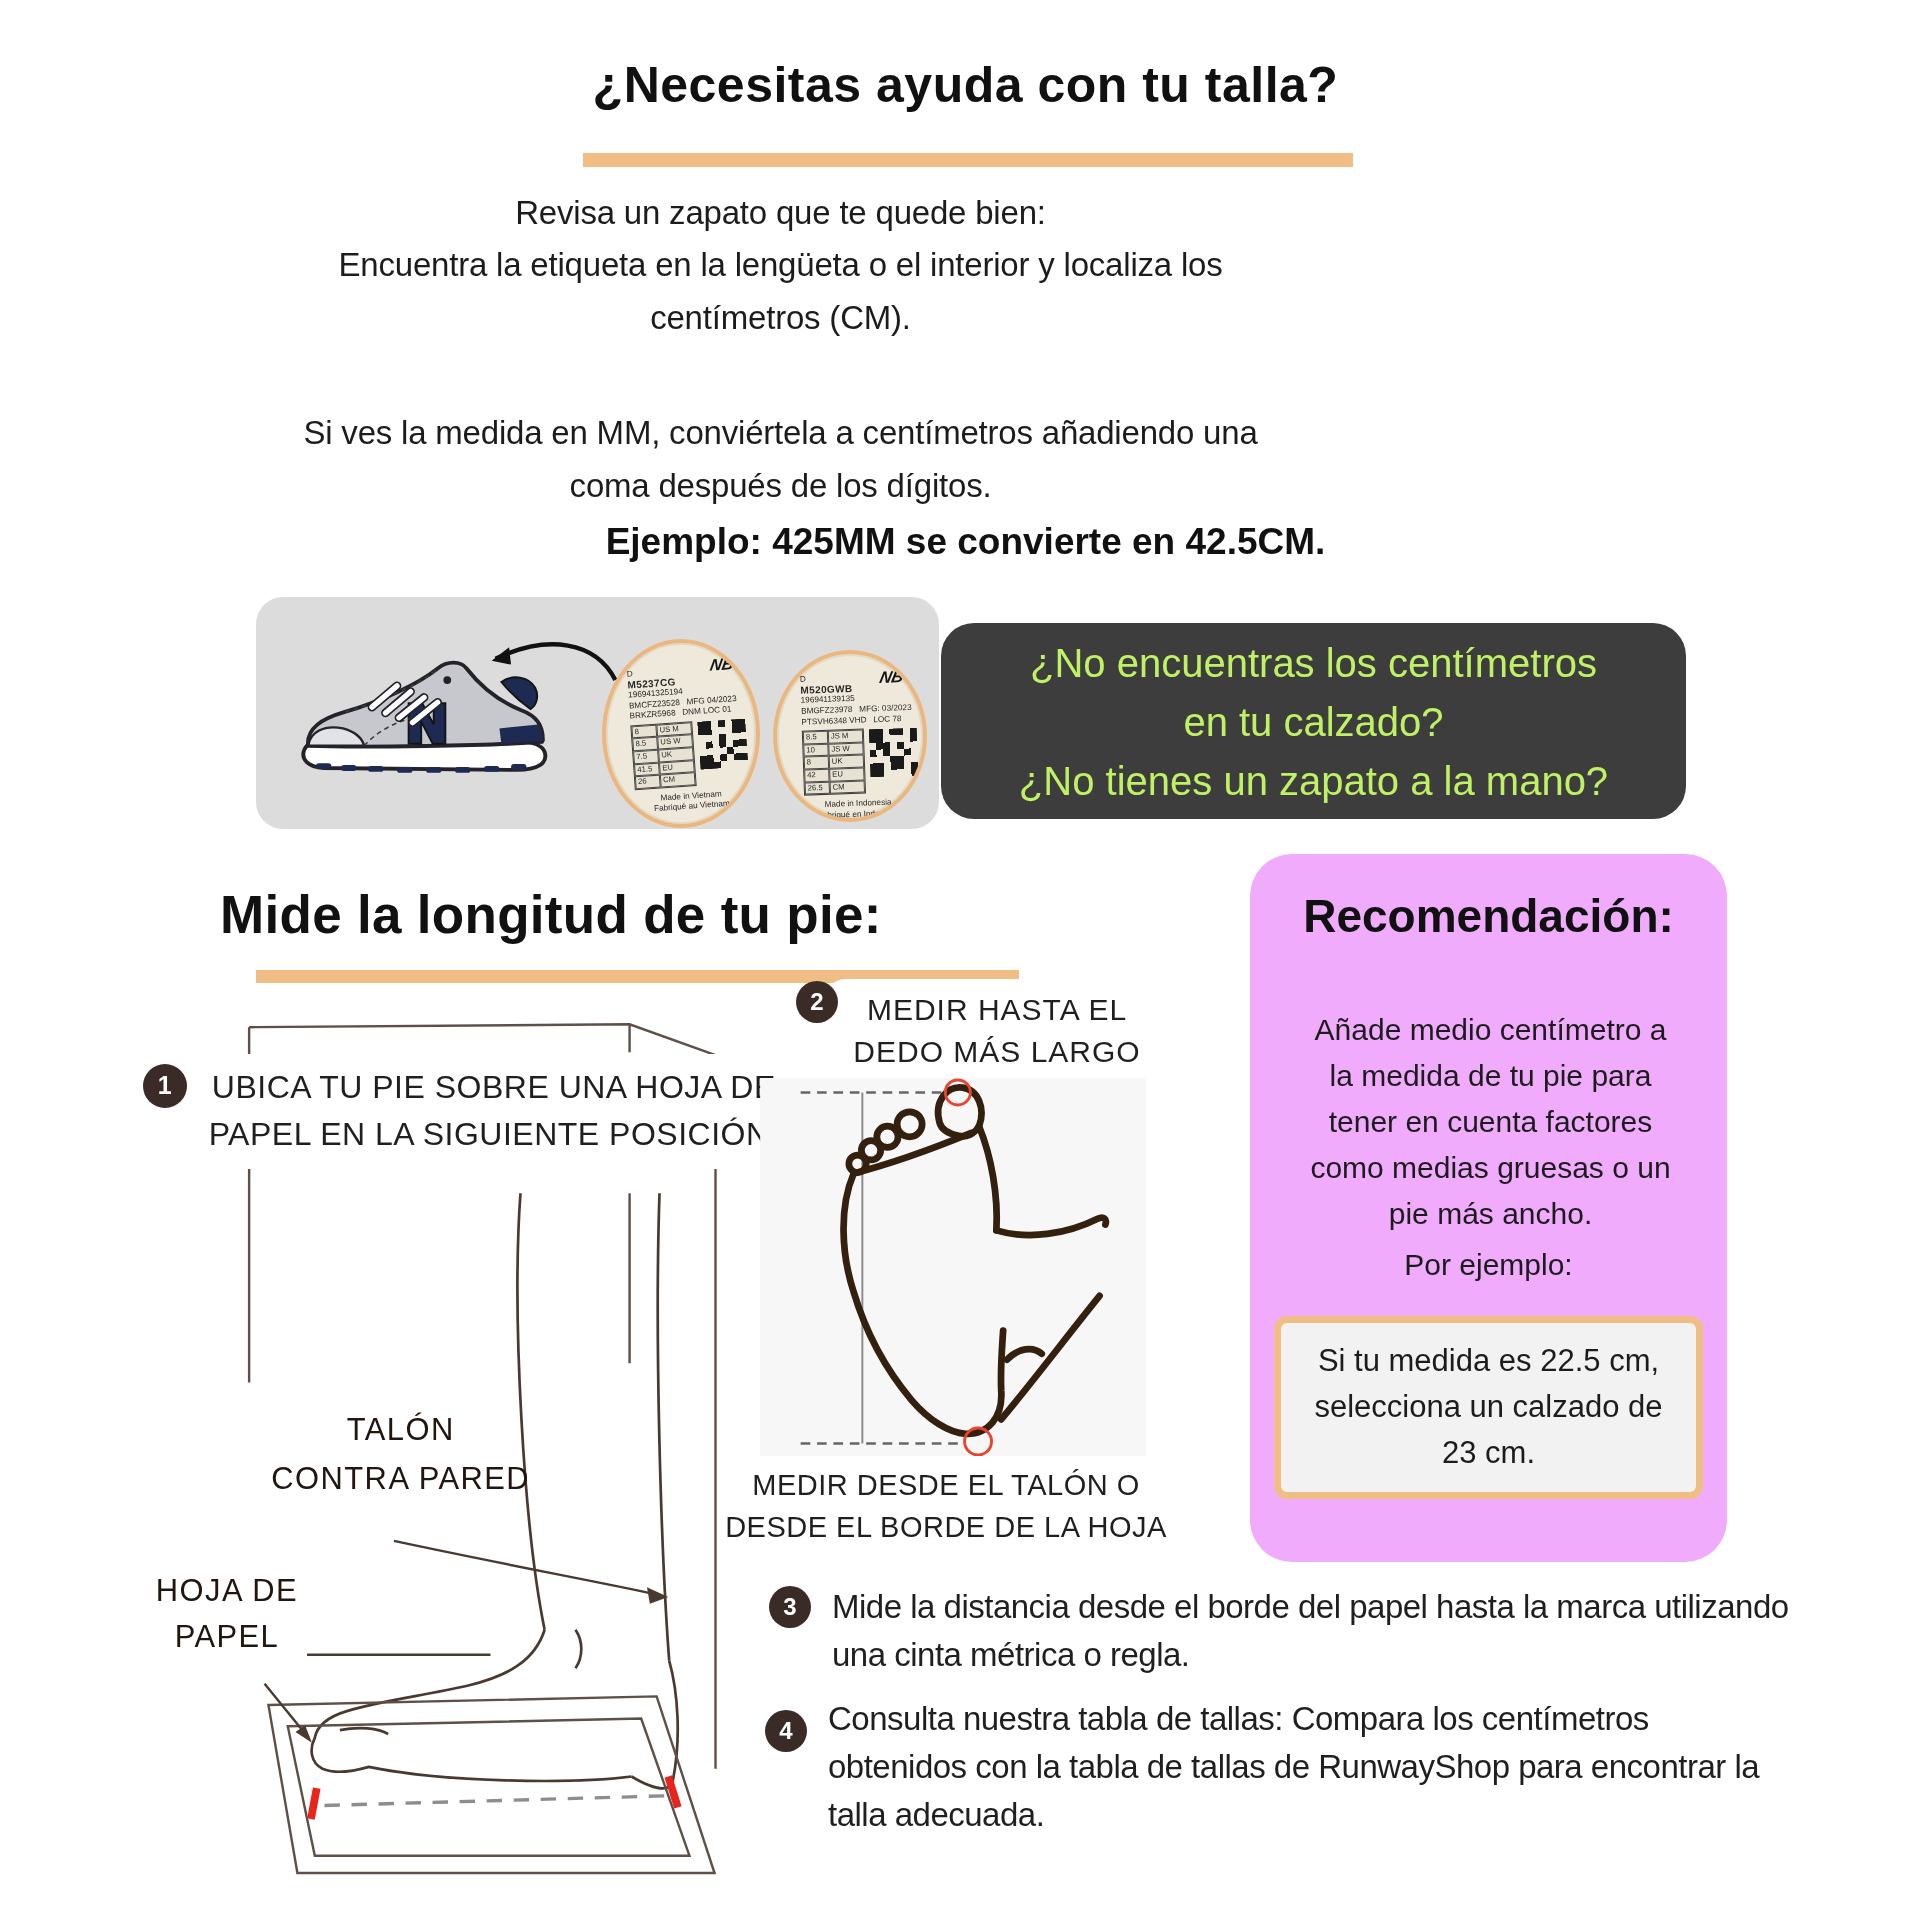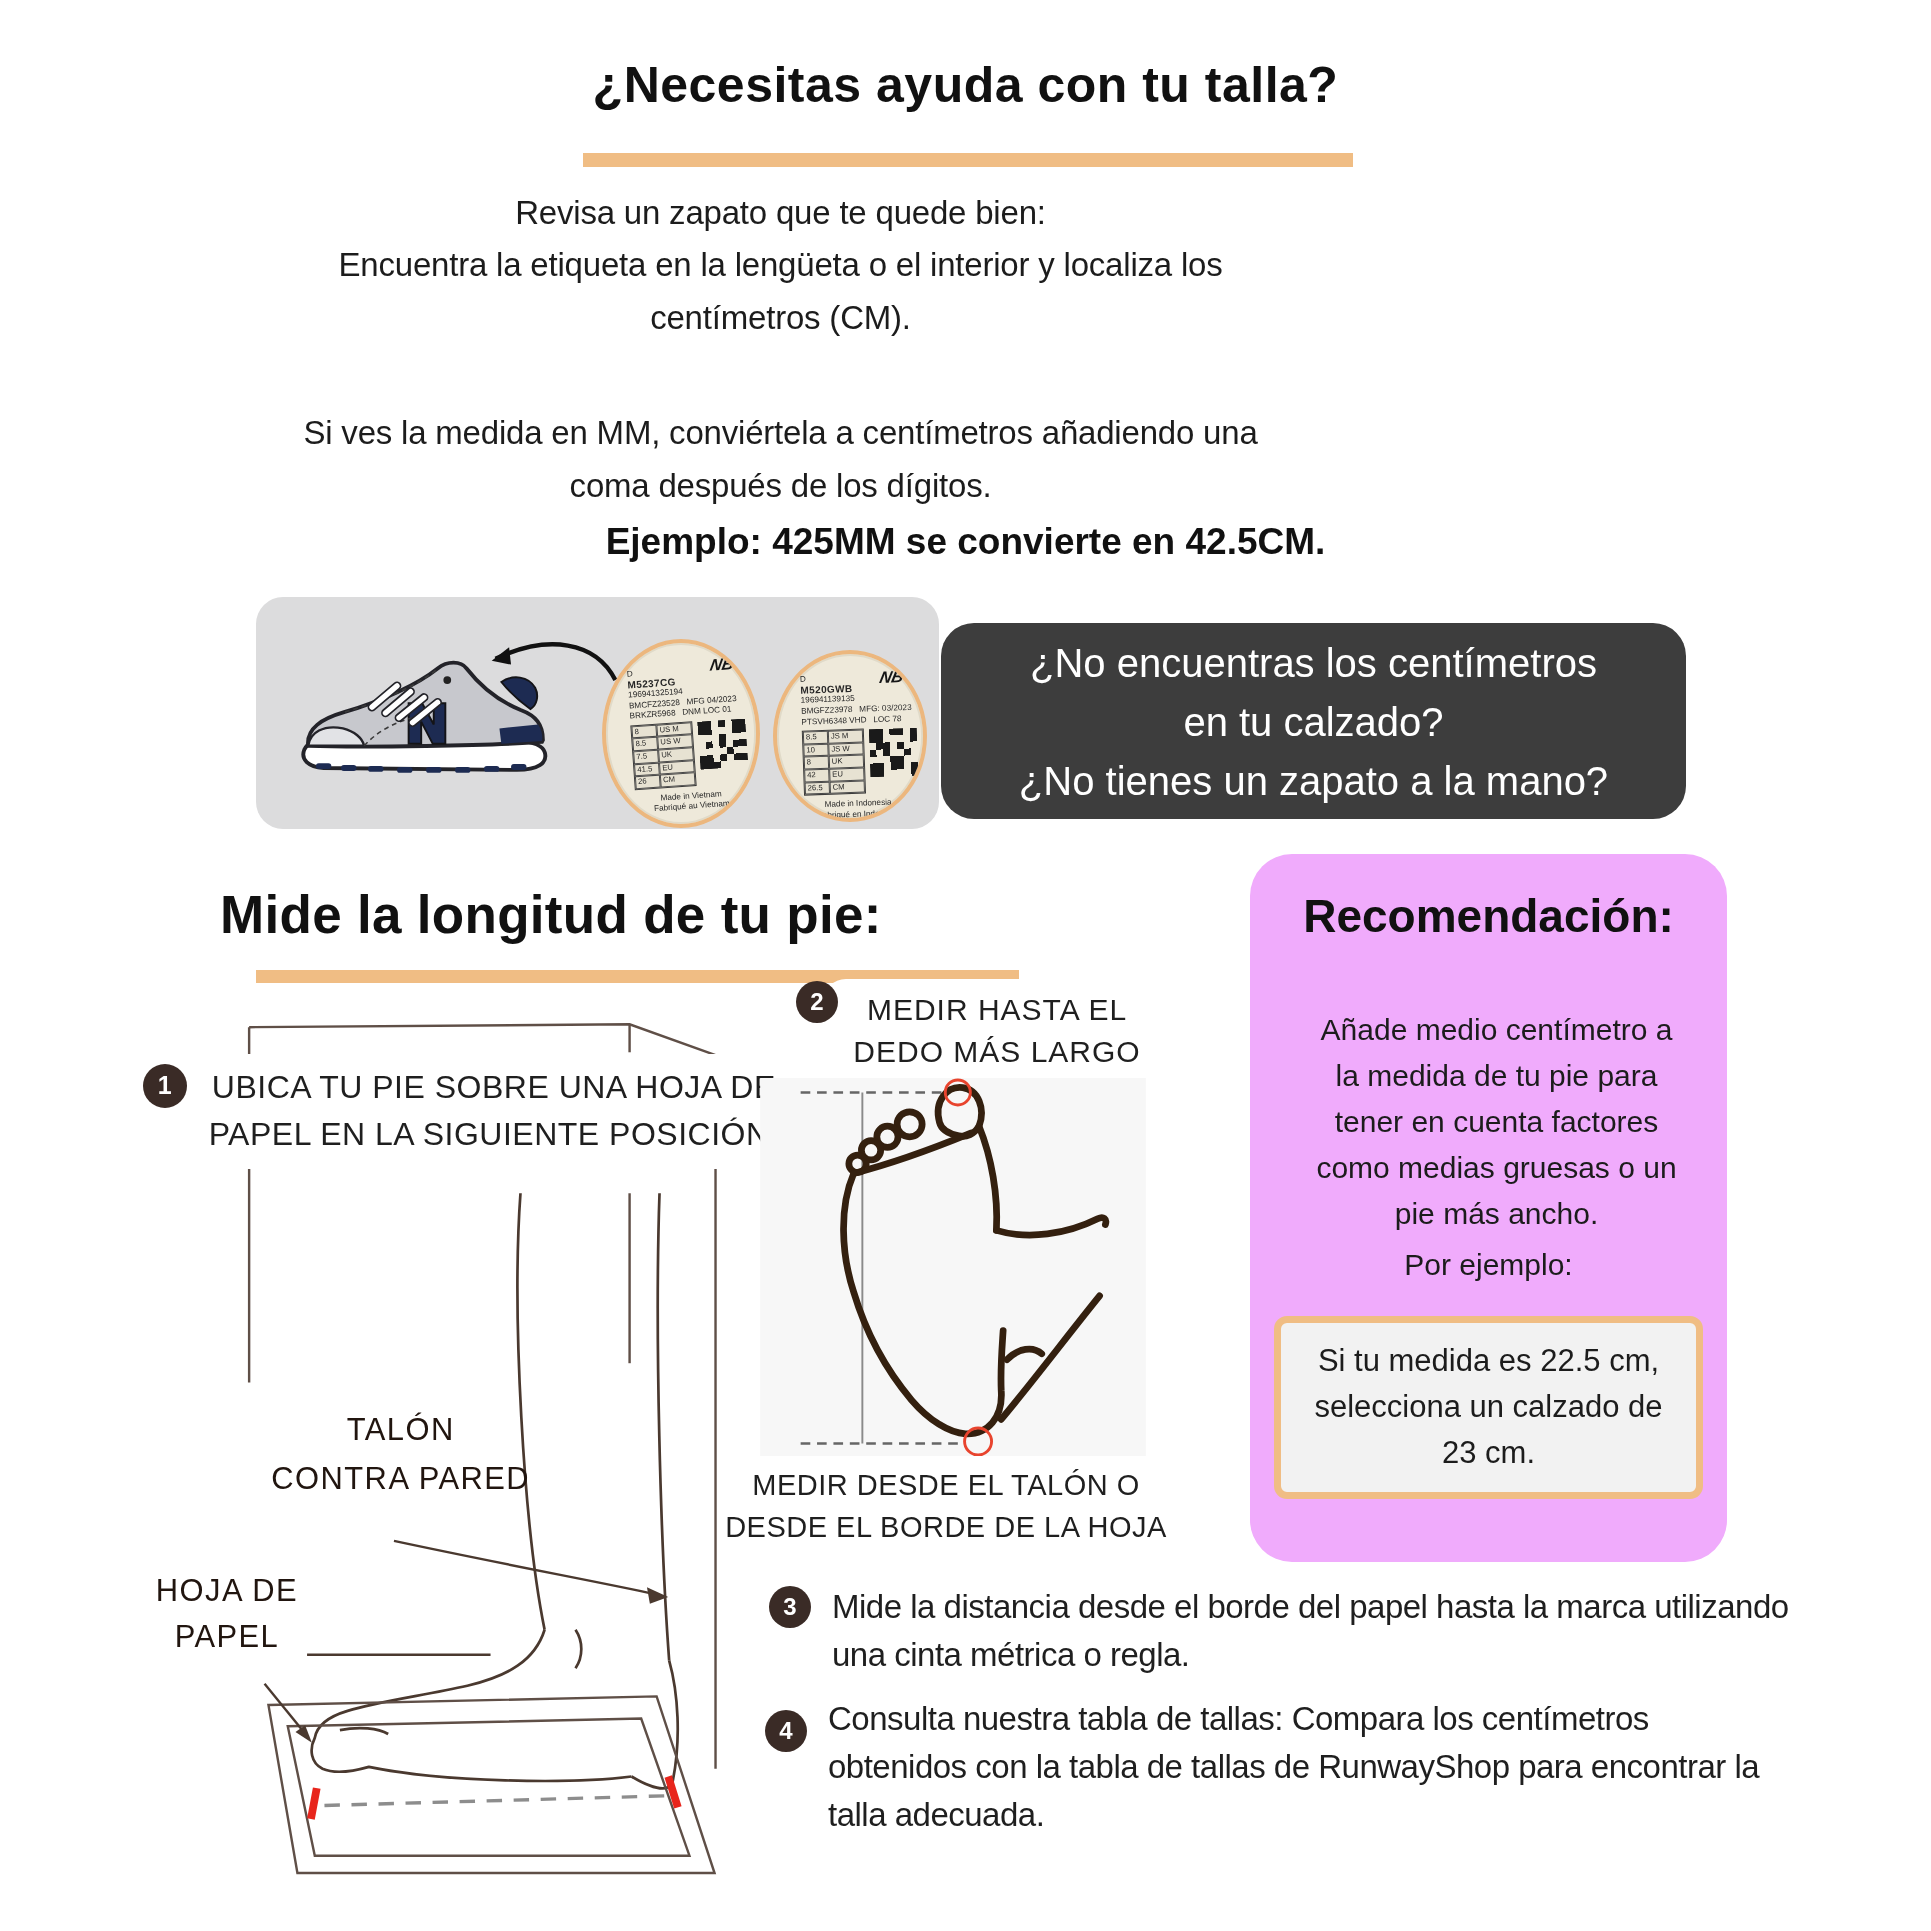--- a/index.html
+++ b/index.html
@@ -25,30 +25,30 @@
   .l-model { font-size:10px; font-weight:700; letter-spacing:0.4px; }
   .l-row { display:flex; gap:6.8px; white-space:nowrap; }
   .l-mid { display:flex; margin-top:2.9px; }
   .sizetable { display:grid; grid-template-columns:25px 35px; border:1px solid #3c3c3c; background:#e7e2d2; }
   .sizetable span { border:0.5px solid #4a4a4a; font-size:7.7px; line-height:10.6px; padding-left:1.9px; }
   .qr { margin-left:4.8px; margin-top:1px; }
   .l-origin { text-align:center; margin-top:4.8px; margin-left:-13.5px; font-size:8.2px; line-height:10.6px; }
   .nb-logo { position:absolute; top:19.3px; right:17.4px; font-style:italic; font-weight:900; font-size:16.4px; transform:skewX(-14deg); color:#161616; }
 
   
-  .dark-box { left:941px; top:623px; width:745px; height:196px; background:#3d3d3d; border-radius:33px; color:#ffffff; font-size:40px; line-height:59px; text-align:center; padding-top:10.6px; }
+  .dark-box { left:941px; top:623px; width:745px; height:196px; background:#3d3d3d; border-radius:33px; color:#bef264; font-size:40px; line-height:59px; text-align:center; padding-top:10.6px; }
 
   
   .h2 { left:220px; top:884px; font-size:53px; font-weight:800; color:#111; letter-spacing:0.3px; }
   .rule-h2 { left:256px; top:970px; width:763px; height:12.6px; }
 
   
   .reco { left:1250px; top:854px; width:477px; height:708px; background:#f0abfc; border-radius:42px; }
   .reco-h { position:absolute; top:35px; left:0; width:100%; text-align:center; font-size:46px; font-weight:800; color:#111; }
-  .reco-body { position:absolute; top:153px; left:8px; width:100%; text-align:center; font-size:30px; line-height:46px; color:#1c1c1c; }
+  .reco-body { position:absolute; top:153px; left:2px; width:100%; text-align:center; font-size:30px; line-height:46px; color:#1c1c1c; }
   .reco-ej { position:absolute; top:394px; left:0; width:100%; text-align:center; font-size:30px; color:#1c1c1c; }
   .reco-box { position:absolute; top:462px; left:24px; width:429px; border:7.7px solid #f0bd84; border-radius:13px; background:#f2f2f2; padding:15.4px 0; text-align:center; font-size:31px; line-height:46px; color:#1c1c1c; }
 
   
   .badge { background:#3a2b26; color:#fff; border-radius:50%; display:flex; align-items:center; justify-content:center; font-weight:700; flex:0 0 auto; }
   .b46 { width:44px; height:44px; font-size:25px; }
   .b44 { width:42px; height:42px; font-size:24px; }
 
   
   .step1 { left:137px; top:1054px; width:660px; background:#fff; border-radius:21px; display:flex; align-items:flex-start; gap:7.7px; padding:9.7px 3.9px 11.6px 5.8px; }

